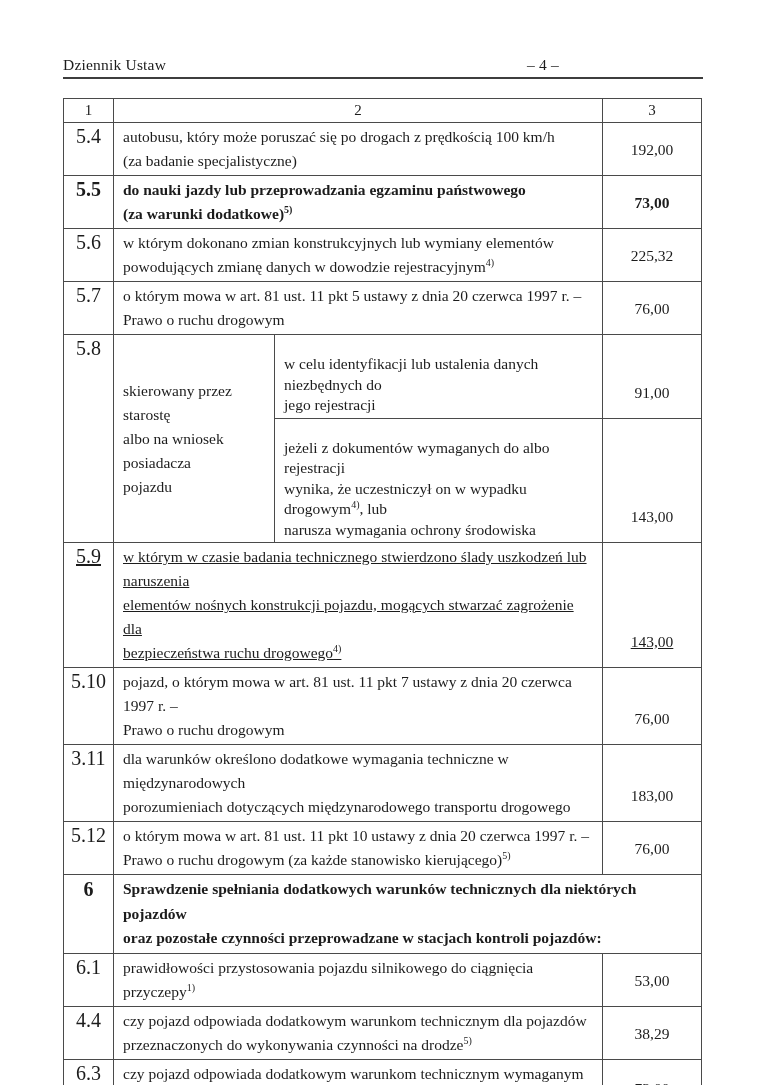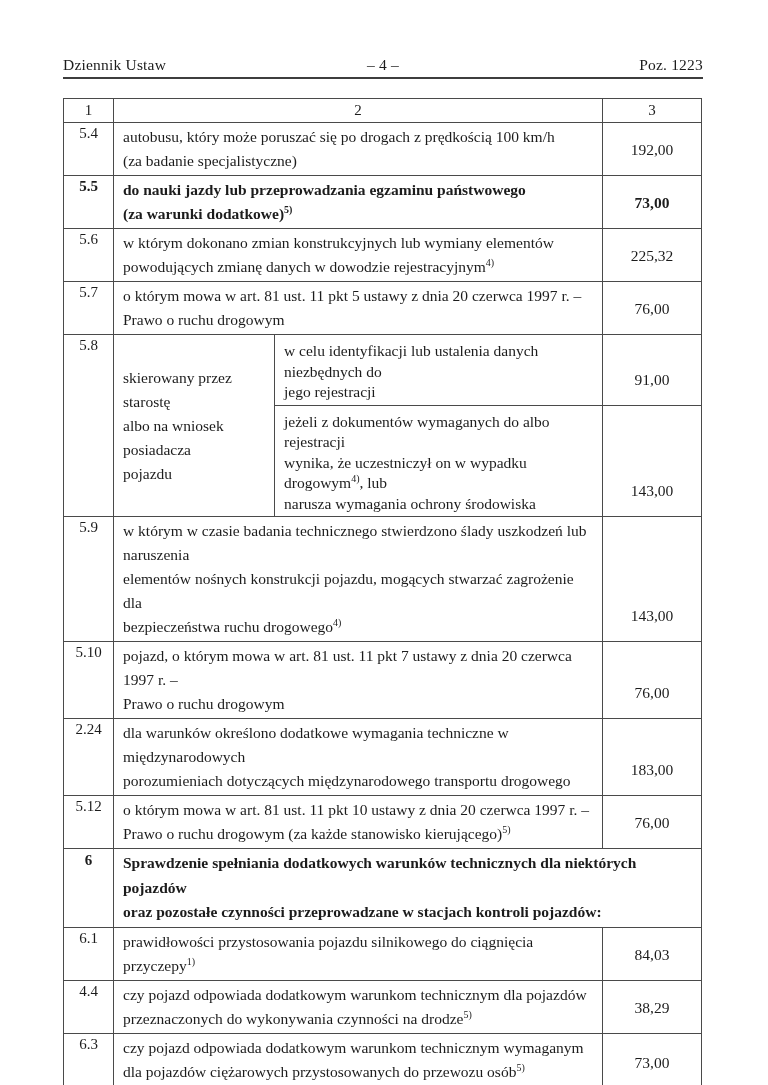--- a/index.html
+++ b/index.html
@@ -22,38 +22,37 @@
   .ph-right { flex:1; text-align:right; }
 
   
   table.doc-table {
     position:absolute; left:63px; top:98px; width:638px;
     border-collapse:collapse; table-layout:fixed;
     font-size:15.5px;
   }
   .doc-table td { border:1px solid #4a4a4a; padding:0; overflow:hidden; }
   .doc-table thead td { text-align:center; vertical-align:middle; font-size:15px; }
-  td.num  { text-align:center; vertical-align:top; padding-top:2px; font-size:15px; }
+  td.num  { text-align:center; vertical-align:top; padding-top:2px; font-size:20px; }
   td.desc { vertical-align:top; padding:2px 6px 2px 9px; line-height:24px; }
-  td.desc.tight { line-height:20.5px; padding-top:6px; }
+  td.desc.tight { line-height:20.5px; padding-top:19px; }
   td.leftcell { vertical-align:middle; padding:0 4px 0 9px; line-height:24px; }
   td.fee  { text-align:center; vertical-align:bottom; padding-bottom:16px; }
   td.section-cell { vertical-align:top; padding:2px 6px 2px 9px; line-height:24.5px; font-weight:bold; }
   tr.section-row td.num { font-weight:bold; padding-top:3px; }
   sup { font-size:10px; line-height:0; }
 </style>
 </head>
 <body>
 
 <div class="page">
 
   <div class="page-header">
     <span class="ph-left">Dziennik Ustaw</span>
     <span class="ph-center">– 4 –</span>
-    <span class="ph-right">Poz. 1223</span>
   </div>
 
   <table class="doc-table">
     <colgroup>
       <col style="width:50px">
         <col style="width:161px">
         <col style="width:328px">
         <col style="width:99px">
     </colgroup>
     <thead>
@@ -110,39 +109,39 @@
           <td class="fee">91,00</td>
         </tr>
         <tr style="height: 62px;">
           <td class="desc tight">
             <div>jeżeli z dokumentów wymaganych do albo rejestracji</div>
             <div>wynika, że uczestniczył on w wypadku drogowym<sup>4)</sup>, lub</div>
             <div>narusza wymagania ochrony środowiska</div>
           </td>
           <td class="fee">143,00</td>
         </tr>
-        <tr style="height: 74px;">
+        <tr style="height: 74px; text-decoration: underline;">
           <td class="num">5.9</td>
           <td class="desc" colspan="2">
             <div>w którym w czasie badania technicznego stwierdzono ślady uszkodzeń lub naruszenia</div>
             <div>elementów nośnych konstrukcji pojazdu, mogących stwarzać zagrożenie dla</div>
             <div>bezpieczeństwa ruchu drogowego<sup>4)</sup></div>
           </td>
           <td class="fee">143,00</td>
         </tr>
         <tr style="height: 48px;">
           <td class="num">5.10</td>
           <td class="desc" colspan="2">
             <div>pojazd, o którym mowa w art. 81 ust. 11 pkt 7 ustawy z dnia 20 czerwca 1997 r. –</div>
             <div>Prawo o ruchu drogowym</div>
           </td>
           <td class="fee">76,00</td>
         </tr>
         <tr style="height: 49px;">
-          <td class="num">2.24</td>
+          <td class="num">3.11</td>
           <td class="desc" colspan="2">
             <div>dla warunków określono dodatkowe wymagania techniczne w międzynarodowych</div>
             <div>porozumieniach dotyczących międzynarodowego transportu drogowego</div>
           </td>
           <td class="fee">183,00</td>
         </tr>
         <tr style="height: 50px;">
           <td class="num">5.12</td>
           <td class="desc" colspan="2">
             <div>o którym mowa w art. 81 ust. 11 pkt 10 ustawy z dnia 20 czerwca 1997 r. –</div>
@@ -156,21 +155,21 @@
             <div>Sprawdzenie spełniania dodatkowych warunków technicznych dla niektórych pojazdów</div>
             <div>oraz pozostałe czynności przeprowadzane w stacjach kontroli pojazdów:</div>
           </td>
         </tr>
         <tr style="height: 48px;">
           <td class="num">6.1</td>
           <td class="desc" colspan="2">
             <div>prawidłowości przystosowania pojazdu silnikowego do ciągnięcia</div>
             <div>przyczepy<sup>1)</sup></div>
           </td>
-          <td class="fee">84,03</td>
+          <td class="fee">53,00</td>
         </tr>
         <tr style="height: 47px;">
           <td class="num">4.4</td>
           <td class="desc" colspan="2">
             <div>czy pojazd odpowiada dodatkowym warunkom technicznym dla pojazdów</div>
             <div>przeznaczonych do wykonywania czynności na drodze<sup>5)</sup></div>
           </td>
           <td class="fee">38,29</td>
         </tr>
         <tr style="height: 55px;">

